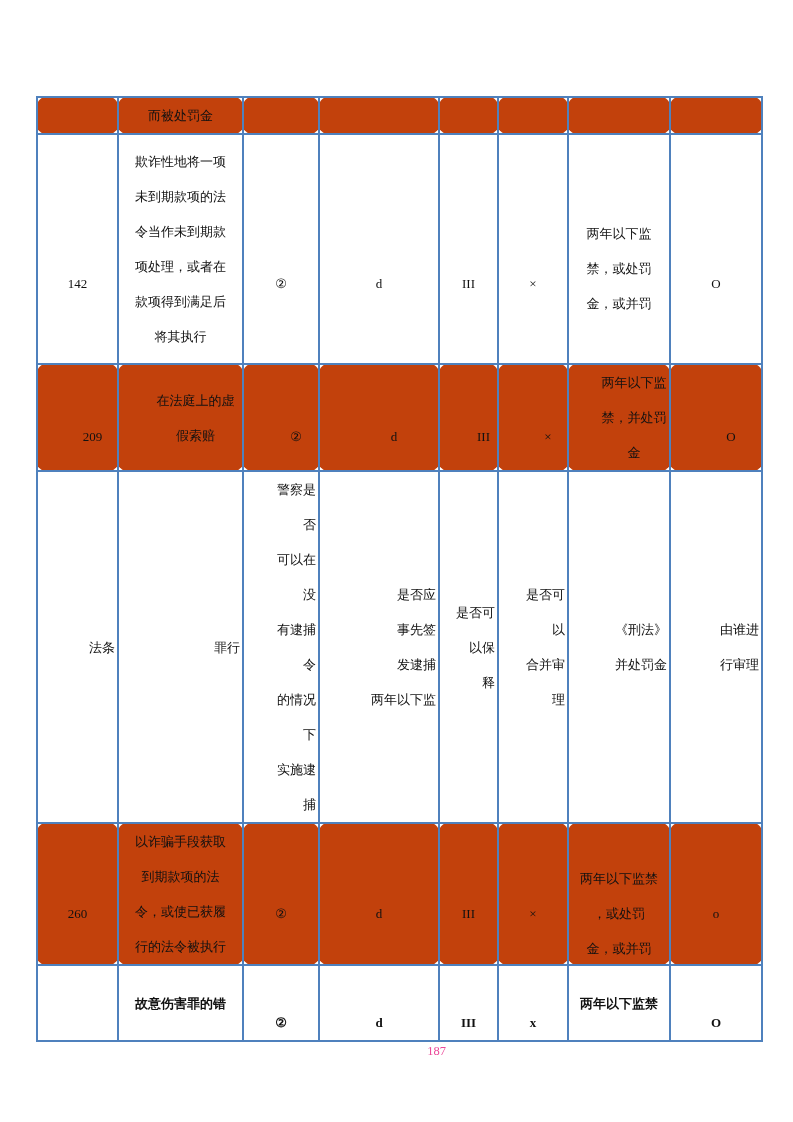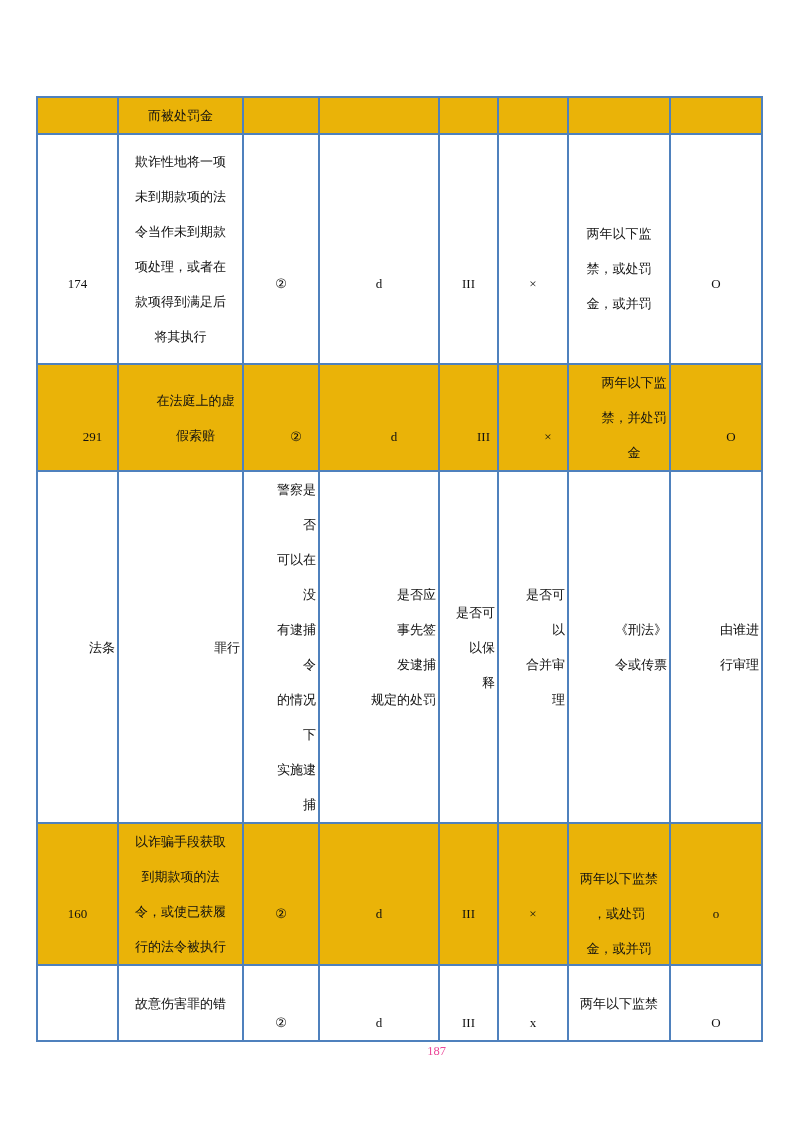--- a/index.html
+++ b/index.html
@@ -27,28 +27,28 @@
   table.doc-table td {
     border: 2px solid #4f81bd;
     text-align: center;
     vertical-align: middle;
     font-size: 13px;
     line-height: 35px;
     white-space: pre-line;
     padding: 0 2px;
     overflow: hidden;
   }
-  tr.shaded td { background: #eab308; }
+  tr.shaded td { background: #c2410c; border-radius: 9px; }
   tr.plain td { background: #ffffff; }
   tr.r0 td { height: 32px; }
   tr.r1 td { height: 228px; }
   tr.r2 td { height: 77px; padding-left: 32px; }
   tr.r3 td { height: 349px; text-align: right; }
   tr.r4 td { height: 140px; margin-top: 9px; }
-  tr.r5 td { height: 74px; }
+  tr.r5 td { height: 74px; font-weight: bold; }
   td span { display: inline-block; }
   td span.low   { position: relative; top: 19px; }
   td span.lower { position: relative; top: 34px; }
   .page-number {
     position: absolute;
     left: 0;
     top: 1044px;
     width: 100%;
     text-align: center;
     font-size: 12.5px;
@@ -78,39 +78,39 @@
         <td><span>而被处罚金</span></td>
         <td><span></span></td>
         <td><span></span></td>
         <td><span></span></td>
         <td><span></span></td>
         <td><span></span></td>
         <td><span></span></td>
       </tr>
 
       <tr class="plain r1">
-        <td><span class="lower">174</span></td>
+        <td><span class="lower">142</span></td>
         <td><span>欺诈性地将一项
 未到期款项的法
 令当作未到期款
 项处理，或者在
 款项得到满足后
 将其执行</span></td>
         <td><span class="lower">②</span></td>
         <td><span class="lower">d</span></td>
         <td><span class="lower">III</span></td>
         <td><span class="lower">×</span></td>
         <td><span class="low">两年以下监
 禁，或处罚
 金，或并罚</span></td>
         <td><span class="lower">O</span></td>
       </tr>
 
       <tr class="shaded r2">
-        <td><span class="low">291</span></td>
+        <td><span class="low">209</span></td>
         <td><span>在法庭上的虚
 假索赔</span></td>
         <td><span class="low">②</span></td>
         <td><span class="low">d</span></td>
         <td><span class="low">III</span></td>
         <td><span class="low">×</span></td>
         <td><span>两年以下监
 禁，并处罚金</span></td>
         <td><span class="low">O</span></td>
       </tr>
@@ -124,36 +124,36 @@
 没
 有逮捕
 令
 的情况
 下
 实施逮
 捕</span></td>
         <td><span>是否应
 事先签
 发逮捕
-规定的处罚</span></td>
+两年以下监</span></td>
         <td><span>是否可
 以保
 释</span></td>
         <td><span>是否可
 以
 合并审
 理</span></td>
         <td><span>《刑法》
-令或传票</span></td>
+并处罚金</span></td>
         <td><span>由谁进
 行审理</span></td>
       </tr>
 
       <tr class="shaded r4">
-        <td><span class="low">160</span></td>
+        <td><span class="low">260</span></td>
         <td><span>以诈骗手段获取
 到期款项的法
 令，或使已获履
 行的法令被执行</span></td>
         <td><span class="low">②</span></td>
         <td><span class="low">d</span></td>
         <td><span class="low">III</span></td>
         <td><span class="low">×</span></td>
         <td><span class="low">两年以下监禁
 ，或处罚

